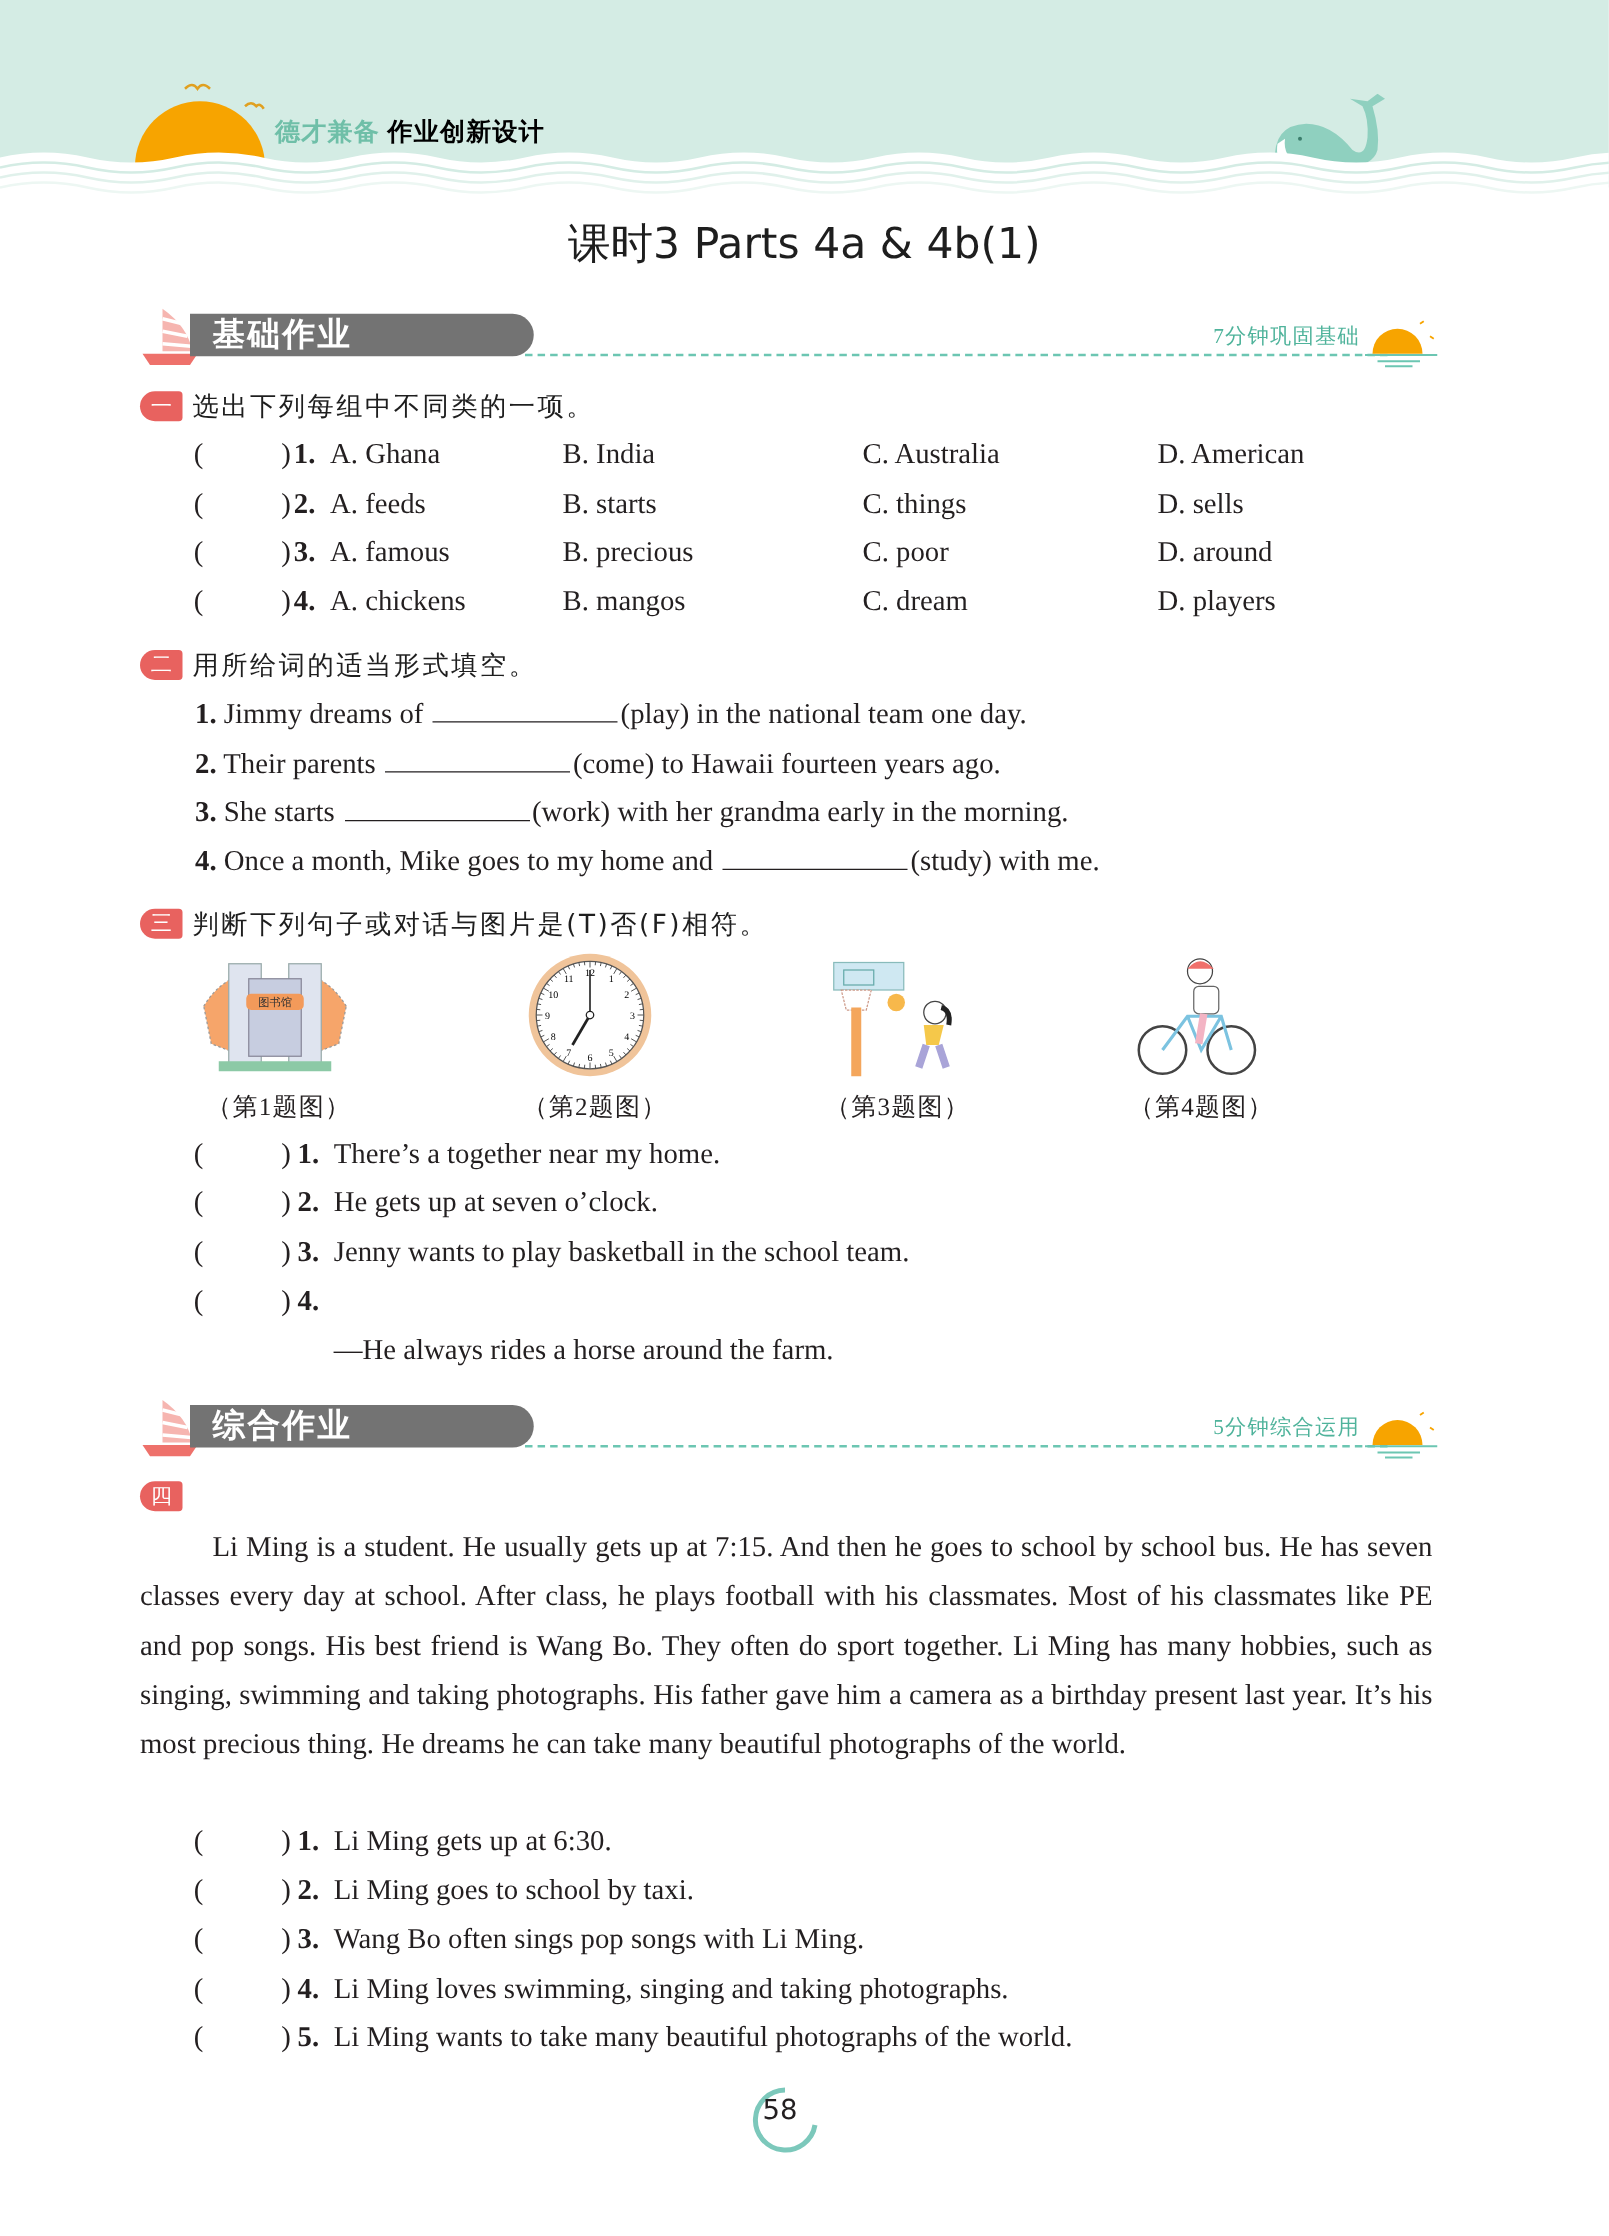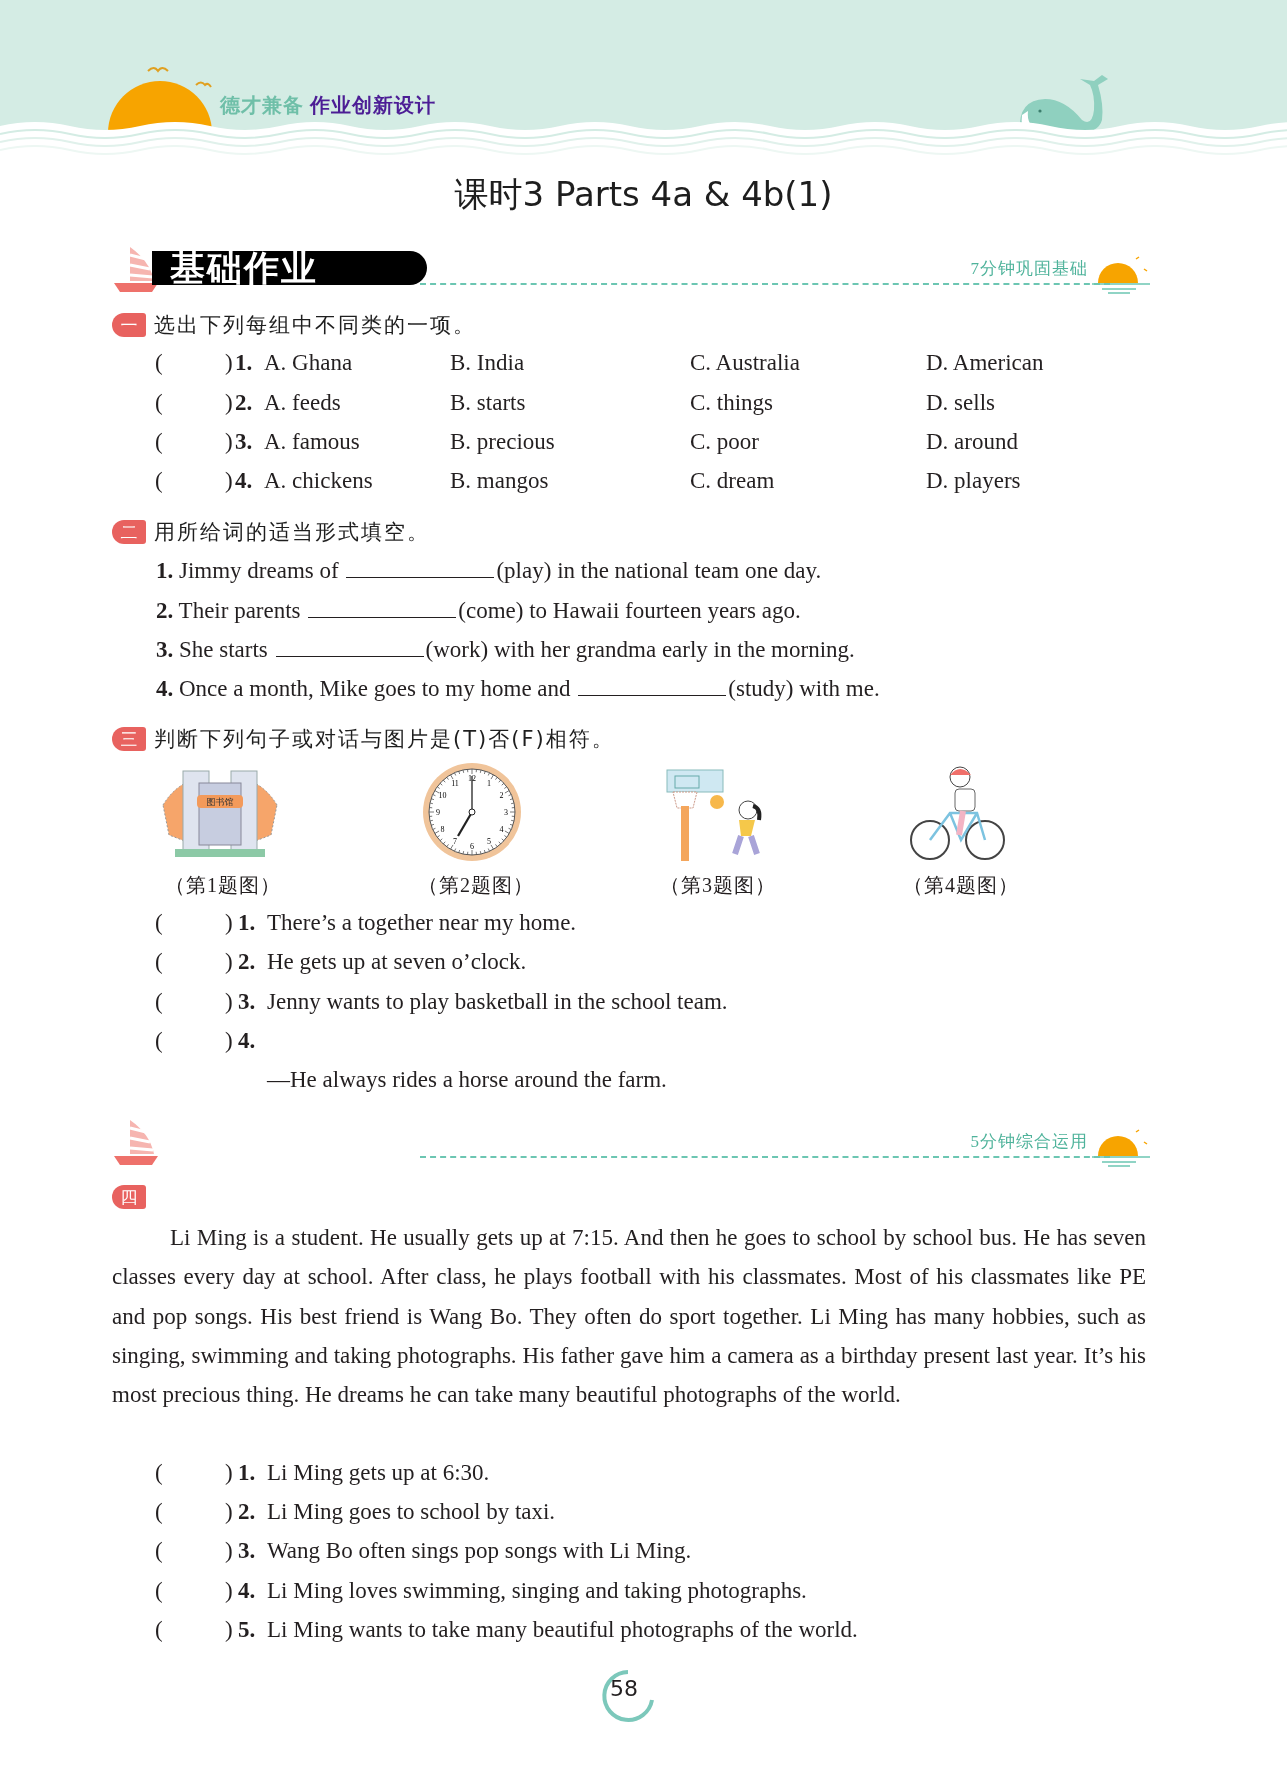--- a/index.html
+++ b/index.html
@@ -3,26 +3,26 @@
 <meta charset="utf-8">
 <style>
   * { box-sizing: border-box; margin: 0; padding: 0; }
   body { width: 1287px; height: 1789px; background: #ffffff; position: relative; overflow: hidden;
          font-family: "Liberation Serif", serif; color: #231f20; }
   .abs { position: absolute; }
   .header-band { left: 0; top: 0; width: 1287px; height: 150px; background: #d4ece4; }
   .waves { left: 0; top: 118px; width: 1287px; height: 40px; }
   .brand { left: 220px; top: 92px; font-family: "DejaVu Sans", sans-serif; font-size: 20px; font-weight: bold; letter-spacing: 1px; }
   .brand .b1 { color: #6fbfa8; }
-  .brand .b2 { color: #4c1d95; margin-left: 6px; }
+  .brand .b2 { color: #000000; margin-left: 6px; }
   .title { left: 0; width: 1287px; top: 172px; text-align: center; font-family: "DejaVu Sans", sans-serif; font-size: 34px; color: #1e1e1e; }
   .sec-header { left: 110px; width: 1040px; height: 50px; }
-  .sec-pill { position: absolute; left: 42px; top: 6px; height: 34px; width: 275px; background: #000000;
+  .sec-pill { position: absolute; left: 42px; top: 6px; height: 34px; width: 275px; background: #737373;
               border-radius: 0 18px 18px 0; color: #fff; font-family: "DejaVu Sans", sans-serif;
-              font-weight: bold; font-size: 35px; line-height: 34px; padding-left: 18px; letter-spacing: 2px; }
+              font-weight: bold; font-size: 26px; line-height: 34px; padding-left: 18px; letter-spacing: 2px; }
   .sec-line { position: absolute; left: 310px; right: 40px; top: 38px; border-top: 2px dashed #6cc6b2; }
   .sec-note { position: absolute; right: 62px; top: 12px; font-size: 17px; color: #4fb39b; letter-spacing: 1px; }
   .q-head { left: 112px; font-family: "DejaVu Sans", sans-serif; font-size: 21px; color: #1e1e1e; display: flex; align-items: center; letter-spacing: 2px; }
   .q-badge { display: inline-block; width: 34px; height: 24px; background: #e8625f; color: #fff; border-radius: 12px 3px 3px 12px;
              font-size: 17px; line-height: 24px; text-align: center; margin-right: 8px; letter-spacing: 0; }
   .row { font-size: 23px; white-space: nowrap; }
   .paren-l { position: absolute; left: 155px; }
   .paren-r { position: absolute; left: 225px; }
   .num { font-weight: bold; }
   .opt { position: absolute; }
@@ -276,20 +276,21 @@
     </div>
     <div class="abs row" style="top:1067px;left:267px">—He always rides a horse around the farm.</div>
   </div>
 
 <div class="abs sec-header" style="top:1118px">
   <svg style="position:absolute;left:0;top:0" width="50" height="48">
     <path d="M20 2 L20 36 L44 36 Q40 16 20 2 Z" fill="#f6b5b0"></path>
     <path d="M20 10 L36 14 M20 20 L40 24 M20 30 L43 32" stroke="#fff" stroke-width="3"></path>
     <path d="M4 38 L48 38 L42 47 L10 47 Z" fill="#ee716b"></path>
   </svg>
+  <div class="sec-pill">综合作业</div>
   <div class="sec-line"></div>
   <div class="sec-note">5分钟综合运用</div>
   <svg style="position:absolute;right:0;top:6px" width="58" height="44">
     <path d="M6 32 A20 20 0 0 1 46 32 Z" fill="#f7a400"></path>
     <path d="M44 8 l3 -2 M52 18 l3 2" stroke="#f7a400" stroke-width="1.5"></path>
     <path d="M0 33 L58 33 M10 38 L44 38 M16 42 L38 42" stroke="#6cc6b2" stroke-width="1.5"></path>
   </svg>
 </div>
 
 <div class="abs q-head" style="top:1185px">

